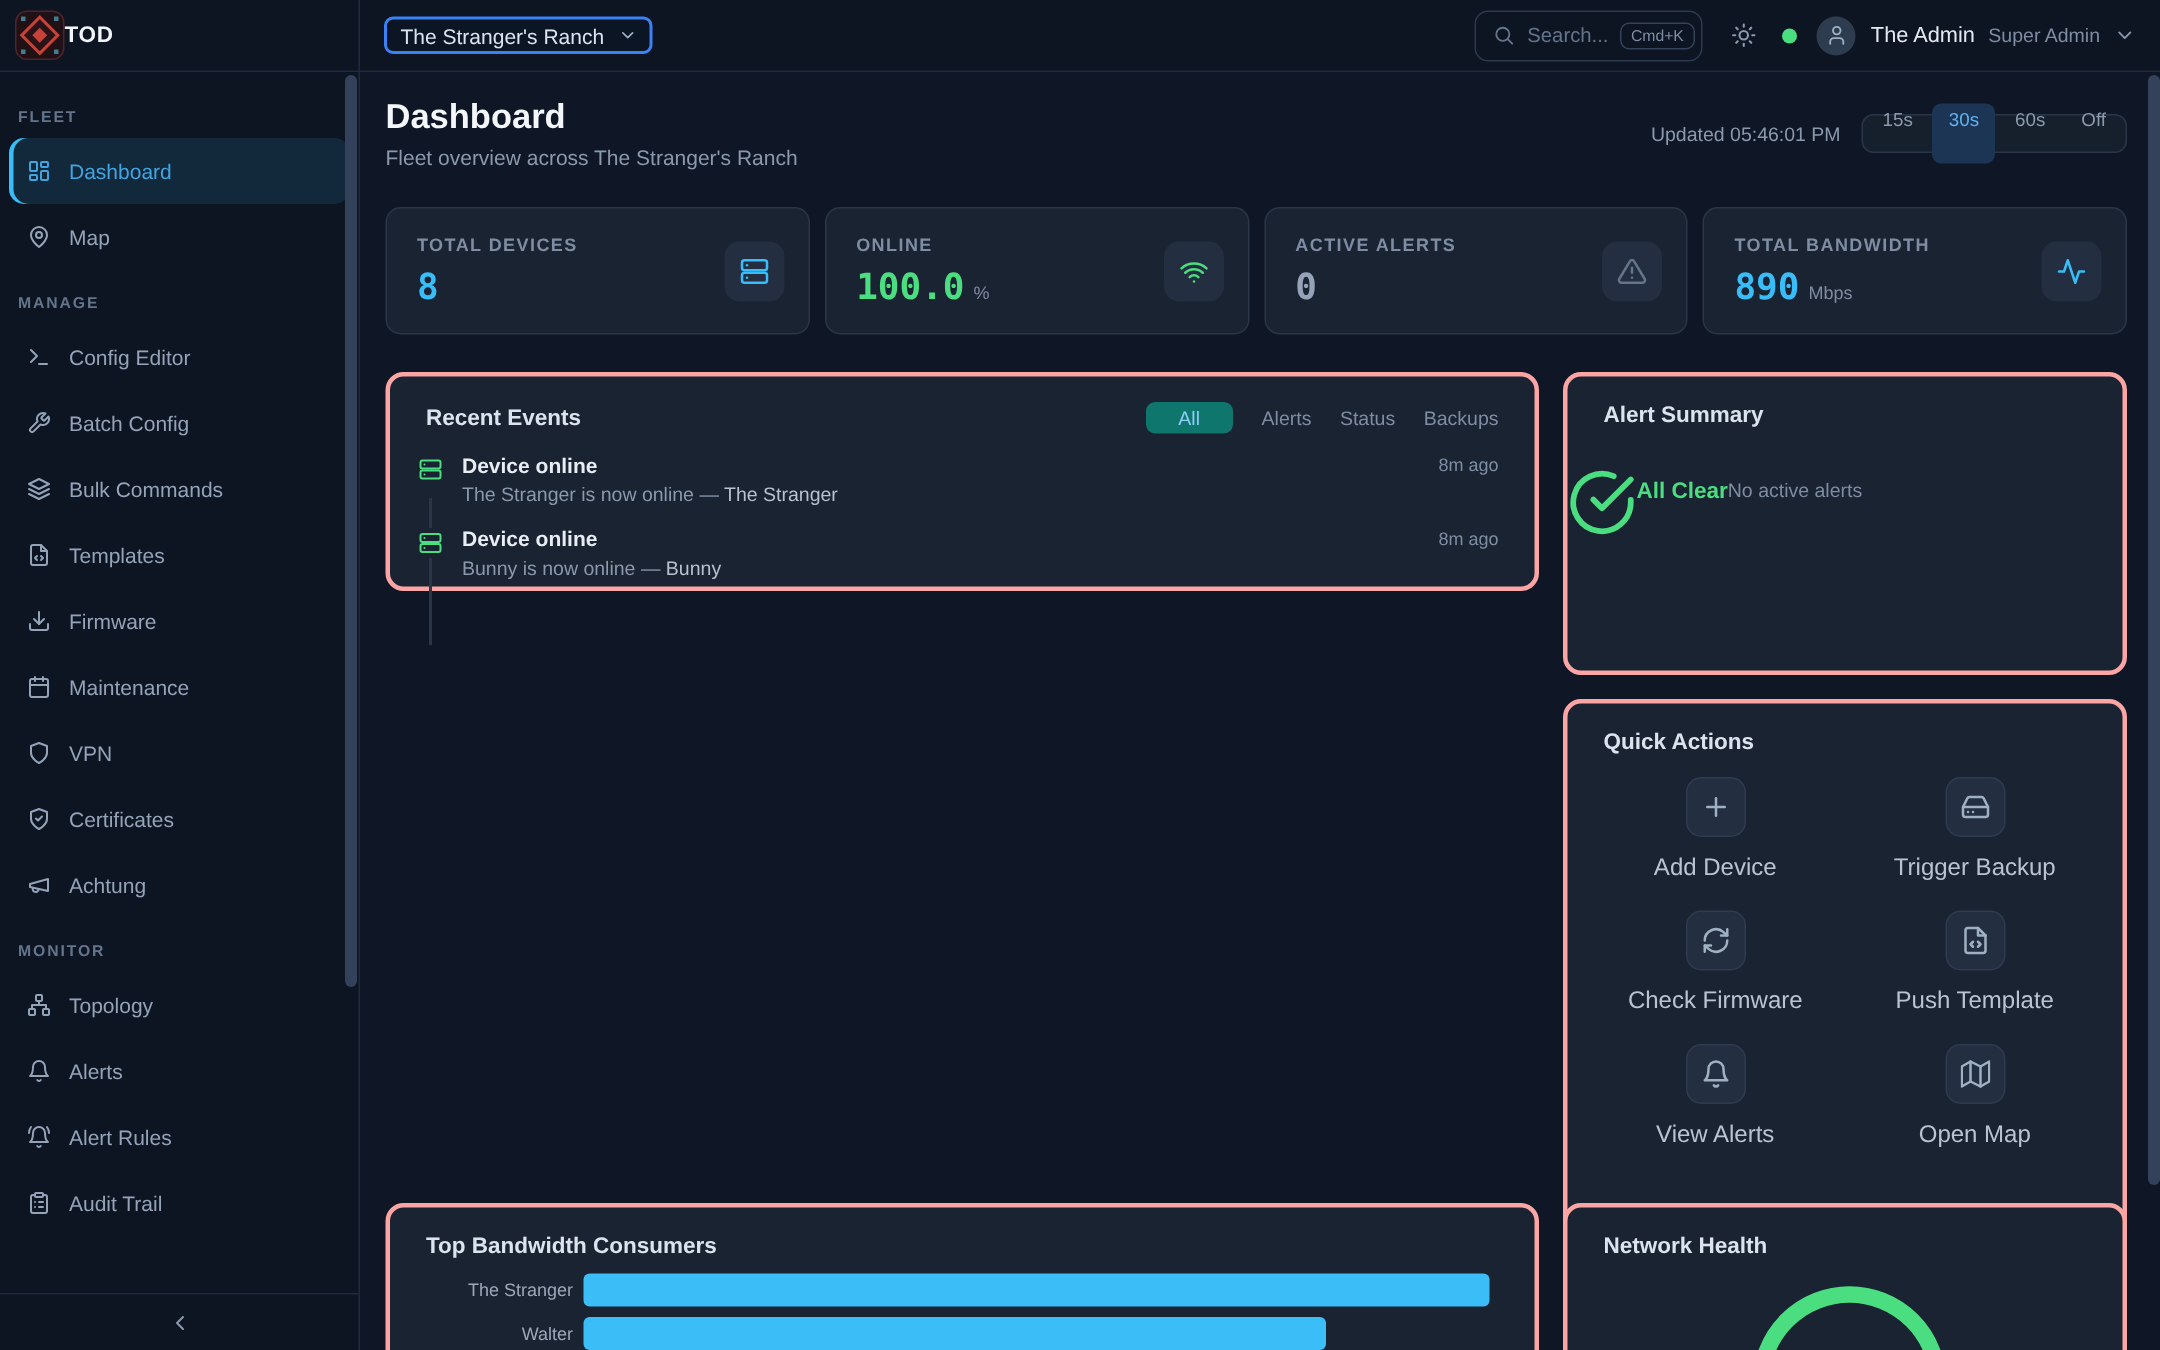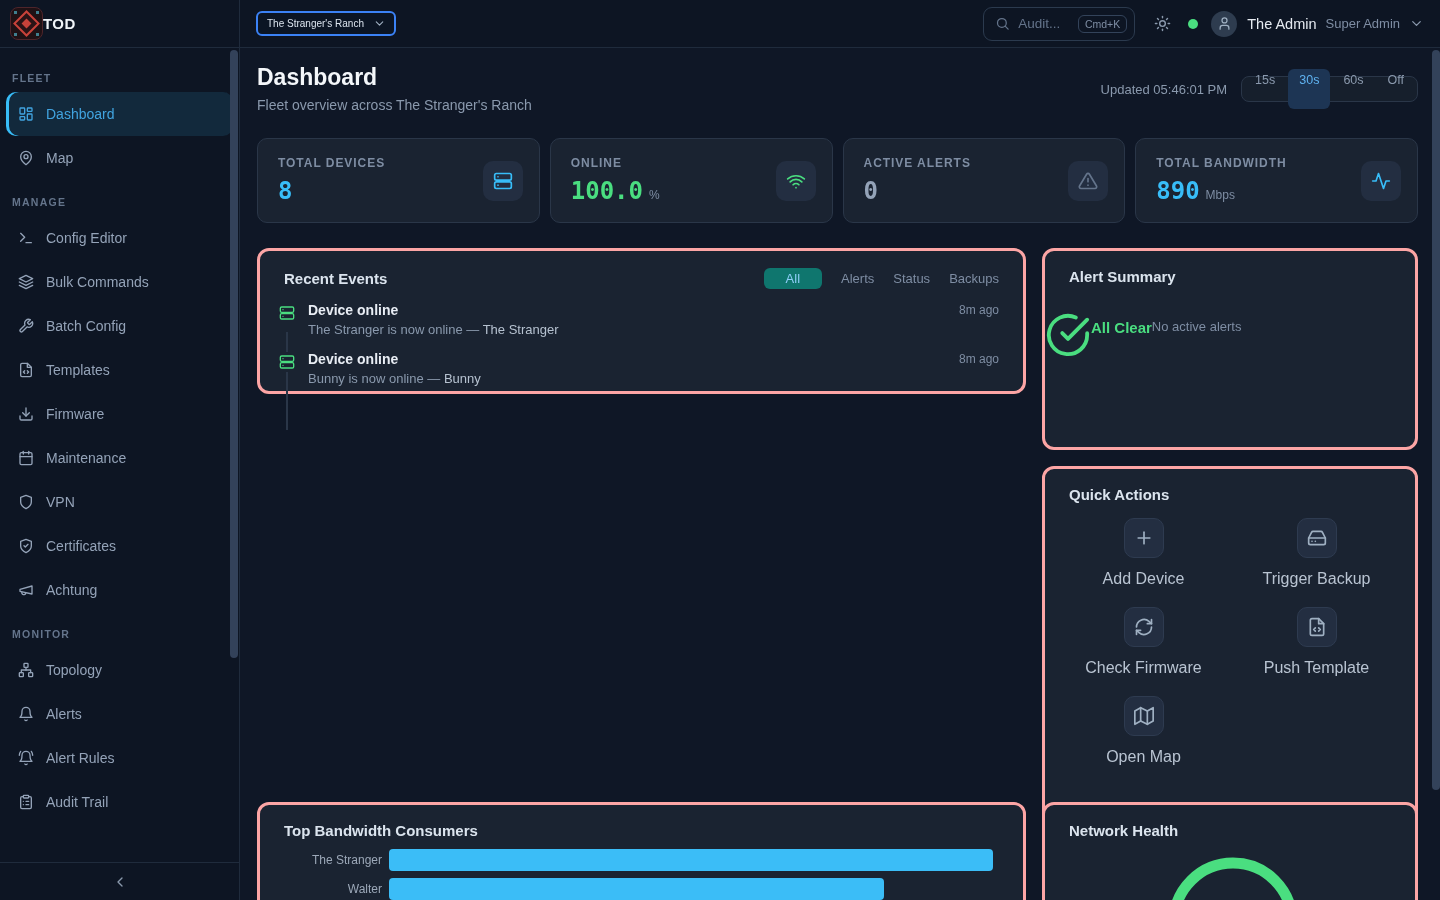--- a/index.html
+++ b/index.html
@@ -20,21 +20,21 @@
   .logo { width:33px; height:33px; border-radius:8px; background:#1f1115; border:1px solid #4e252b;
     position:relative; display:flex; align-items:center; justify-content:center; }
   .logo .diamond { width:19px; height:19px; transform:rotate(45deg); border:2px solid #c8423a;
     background:#2a1316; display:flex; align-items:center; justify-content:center; }
   .logo .core { width:7px; height:7px; background:#c8423a; }
   .logo .corner { position:absolute; width:3px; height:3px; background:#3f7f8f; }
   .logo .tl{left:3px;top:3px;} .logo .tr{right:3px;top:3px;} .logo .bl{left:3px;bottom:3px;} .logo .br{right:3px;bottom:3px;}
   .brand-name { font-size:15px; font-weight:700; letter-spacing:.03em; color:#f1f5f9; }
   .org-select { margin-left:16px; height:25px; display:flex; align-items:center; gap:9px;
     padding:0 8px 0 9px; background:#0b1524; border:2px solid #3b82f6; border-radius:6px;
-    color:#dbe4ee; font-size:10px; cursor:pointer; }
+    color:#dbe4ee; font-size:14px; cursor:pointer; }
   .org-select .ic { color:#9fb0c2; }
   .topbar-right { margin-left:auto; display:flex; align-items:center; padding-right:16px; }
   .searchbox { width:152px; height:34px; border:1px solid #2b3a4e; border-radius:9px;
     display:flex; align-items:center; gap:8px; padding:0 7px 0 11px; color:#64748b; cursor:text; }
   .searchbox .ph { font-size:13.5px; }
   .kbd { border:1px solid #33435a; border-radius:6px; padding:2px 6px; font-size:10.5px;
     color:#7e8da3; white-space:nowrap; }
   .theme-btn { margin-left:19px; color:#8a99ad; cursor:pointer; display:flex; }
   .status-dot { width:10px; height:10px; border-radius:50%; background:#4ade80; margin-left:17px; }
   .avatar { width:26px; height:26px; border-radius:50%; background:#2e3c4f; margin-left:13px;
@@ -310,21 +310,21 @@
       <span>The Stranger's Ranch</span>
       <svg class="ic" width="13" height="13">
           <use href="#i-chevron-down"></use>
         </svg>
     </div>
     <div class="topbar-right">
       <div class="searchbox">
         <svg class="ic" width="15" height="15">
             <use href="#i-search"></use>
           </svg>
-        <span class="ph">Audit...</span>
+        <span class="ph">Search...</span>
         <span class="kbd" style="margin-left:auto">Cmd+K</span>
       </div>
       <span class="theme-btn">
         <svg class="ic" width="17" height="17">
             <use href="#i-sun"></use>
           </svg>
       </span>
       <span class="status-dot"></span>
       <span class="avatar">
         <svg class="ic" width="15" height="15">
@@ -359,29 +359,29 @@
       <div class="section-gap"></div>
       <div class="section-label">MANAGE</div>
       <div class="nav-item">
         <svg class="ic" width="16" height="16">
             <use href="#i-terminal"></use>
           </svg>
         <span class="lbl">Config Editor</span>
       </div>
       <div class="nav-item">
         <svg class="ic" width="16" height="16">
+            <use href="#i-wrench"></use>
+          </svg>
+        <span class="lbl">Batch Config</span>
+      </div>
+      <div class="nav-item">
+        <svg class="ic" width="16" height="16">
             <use href="#i-layers"></use>
           </svg>
         <span class="lbl">Bulk Commands</span>
-      </div>
-      <div class="nav-item">
-        <svg class="ic" width="16" height="16">
-            <use href="#i-wrench"></use>
-          </svg>
-        <span class="lbl">Batch Config</span>
       </div>
       <div class="nav-item">
         <svg class="ic" width="16" height="16">
             <use href="#i-file-code"></use>
           </svg>
         <span class="lbl">Templates</span>
       </div>
       <div class="nav-item">
         <svg class="ic" width="16" height="16">
             <use href="#i-download"></use>
@@ -602,20 +602,28 @@
           <span class="qa-chip">
               <svg class="ic" width="20" height="20">
                 <use href="#i-file-code"></use>
               </svg>
             </span>
           <span class="qa-label">Push Template</span>
         </div>
         <div class="qa-cell">
           <span class="qa-chip">
               <svg class="ic" width="20" height="20">
+                <use href="#i-bell"></use>
+              </svg>
+            </span>
+          <span class="qa-label">View Alerts</span>
+        </div>
+        <div class="qa-cell">
+          <span class="qa-chip">
+              <svg class="ic" width="20" height="20">
                 <use href="#i-map"></use>
               </svg>
             </span>
           <span class="qa-label">Open Map</span>
         </div>
       </div>
     </div>
 
     <div class="panel" id="bandwidth">
       <div class="panel-header">

